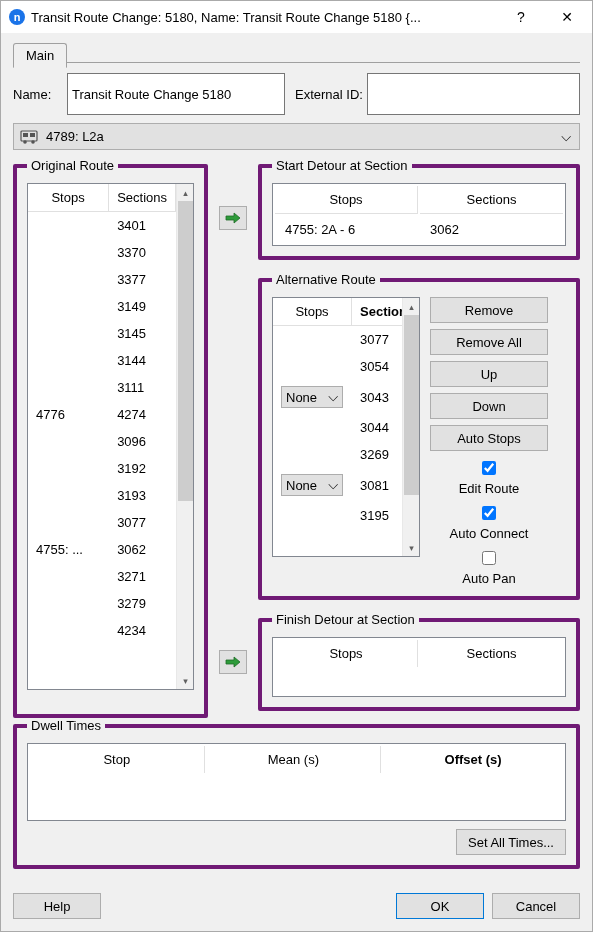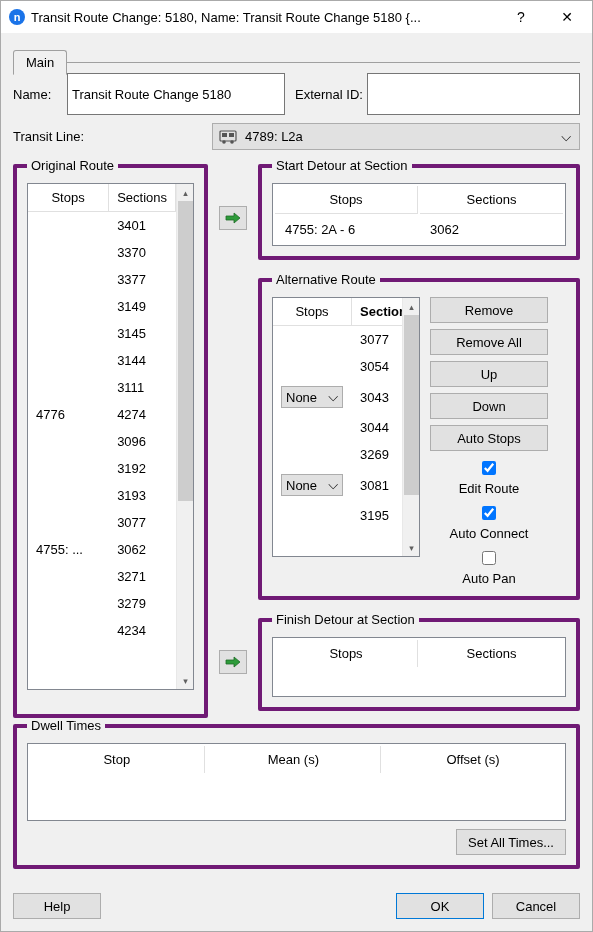--- a/index.html
+++ b/index.html
@@ -7,21 +7,21 @@
   
   .titlebar { display: flex; align-items: center; height: 32px; padding: 0 2px 0 8px; }
   .titlebar-icon { width:16px; height:16px; border-radius:50%; background:#1a73e8; color:#fff; display:flex; align-items:center; justify-content:center; font-size:11px; font-weight:bold; margin-right:6px; }
   .titlebar-text { flex:1; color:#000; white-space:nowrap; overflow:hidden; }
   .titlebar-btns { display:flex; }
   .titlebar-btn { width:46px; height:30px; display:flex; align-items:center; justify-content:center; color:#000; font-size:14px; }
   
   .content { background:#f0f0f0; padding: 4px 12px 12px 12px; height: calc(100% - 32px); display:flex; flex-direction:column; }
   
   .tabstrip { display:flex; }
-  .tab { background:#f0f0f0; border:1px solid #a0a0a0; border-bottom:none; padding:4px 12px; border-radius:3px 3px 0 0; position:relative; top:13px; z-index:2; background:#f0f0f0; }
+  .tab { background:#f0f0f0; border:1px solid #a0a0a0; border-bottom:none; padding:4px 12px; border-radius:3px 3px 0 0; position:relative; top:6px; z-index:2; background:#f0f0f0; }
   .tab.active { background:#f0f0f0; border-bottom:1px solid #f0f0f0; }
   .tabline { height:1px; background:#a0a0a0; margin-bottom:10px; }
   
   .row { display:flex; align-items:center; margin-bottom:8px; gap:4px; }
   .lbl { min-width:50px; }
   input.txt { border:1px solid #767676; padding:20px 4px; background:#fff; height:23px; }
   
   .transitline-select { flex:1; display:flex; align-items:center; background:#e1e1e1; border:1px solid #adadad; height:27px; padding:0 6px; gap:8px; position:relative; }
   .bus-icon { width:18px; height:14px; }
   .chev { position:absolute; right:8px; }
@@ -68,21 +68,21 @@
   .finish-detour { }
   .finish-tbl-wrap { border:1px solid #828790; background:#fff; height:60px; }
   .finish-tbl { width:100%; }
   .finish-tbl th { font-weight:normal; padding:6px; text-align:center; }
   .finish-tbl th:first-child { border-right:1px solid #e0e0e0; }
   
   .dwell { margin-top:12px; }
   .dwell-tbl-wrap { border:1px solid #828790; background:#fff; height:78px; }
   .dwell-tbl { width:100%; }
   .dwell-tbl th { font-weight:normal; padding:6px; text-align:center; border-right:1px solid #e0e0e0; }
-  .dwell-tbl th:last-child { border-right:none; }
+  .dwell-tbl th:last-child { border-right:none;font-weight:bold; }
   .dwell-btn-row { display:flex; justify-content:flex-end; margin-top:8px; }
   
   .footer { display:flex; margin-top:auto; gap:8px; padding-top:10px; }
   .footer .spacer { flex:1; }
   .footer .btn { width:88px; }
   .footer .btn.ok { border:1px solid #0078d7; }
 </style>
 </head>
 <body>
 
@@ -103,21 +103,20 @@
   <div class="tabline"></div>
 
   <div class="row">
     <span class="lbl">Name:</span>
     <input class="txt" style="width: 218px;" value="Transit Route Change 5180">
     <span style="margin-left:6px">External ID:</span>
     <input class="txt" style="flex: 1 1 0%;" value="">
   </div>
 
   <div class="row">
-    <span style="width:195px">Transit Line:</span>
     <div class="transitline-select">
       <svg class="bus-icon" viewBox="0 0 18 14">
           <rect x="1" y="1" width="16" height="10" rx="1" fill="none" stroke="#555" stroke-width="1.2"></rect>
           <rect x="3" y="3" width="5" height="4" fill="#555"></rect>
           <rect x="10" y="3" width="5" height="4" fill="#555"></rect>
           <circle cx="5" cy="12" r="1.8" fill="#555"></circle>
           <circle cx="13" cy="12" r="1.8" fill="#555"></circle>
         </svg>
       <span>4789: L2a</span>
       <span class="chev">⌵</span>

